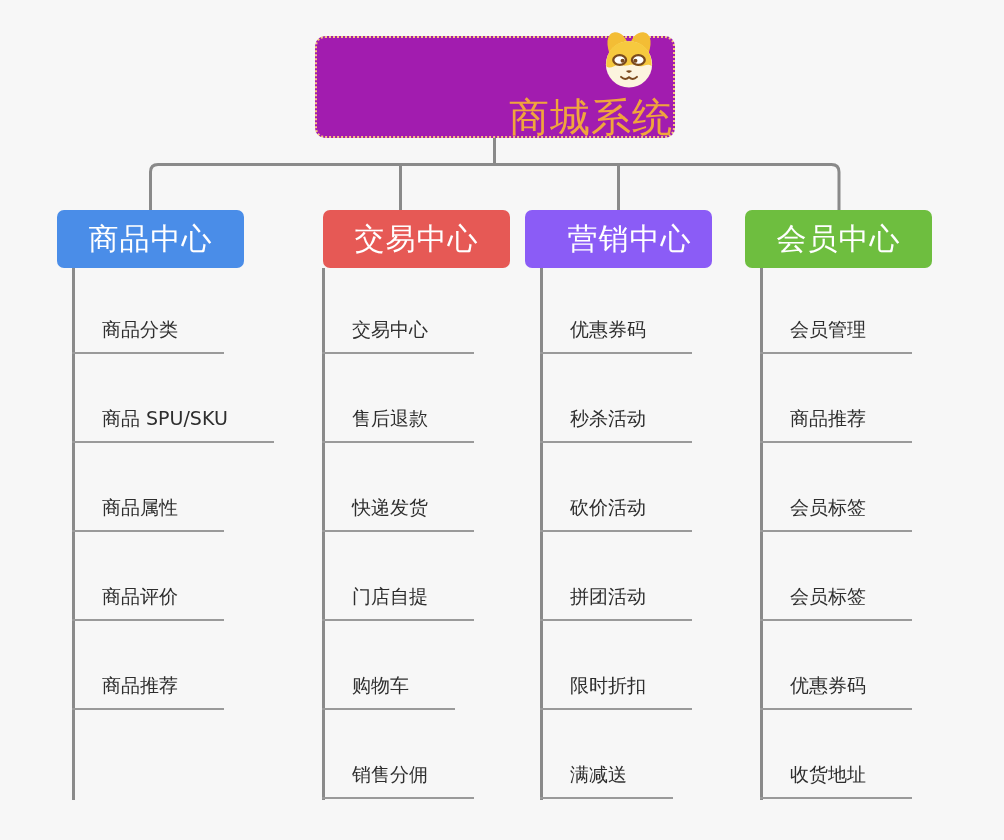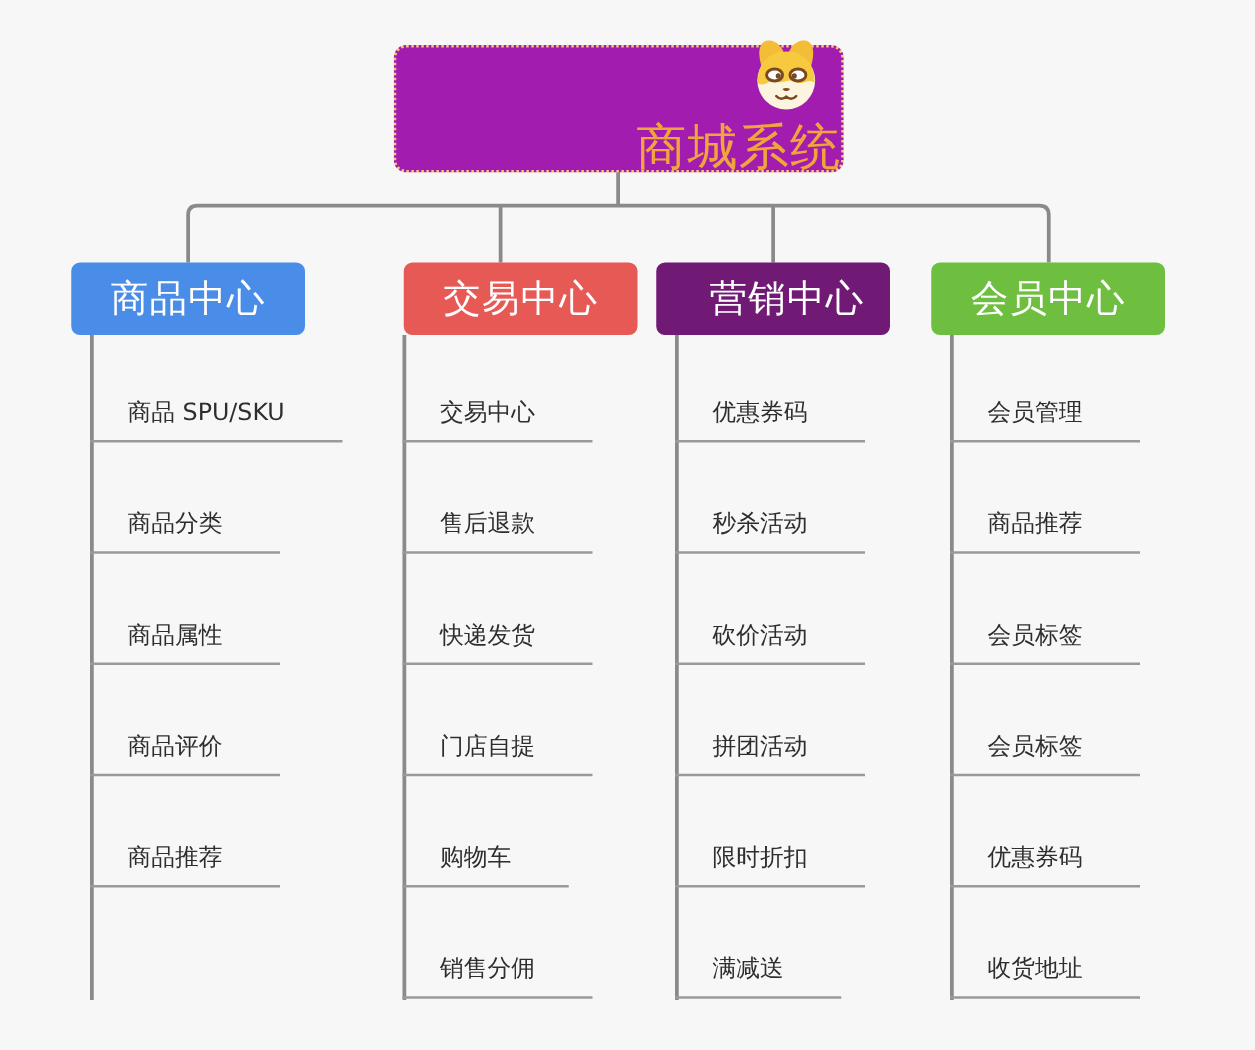--- a/index.html
+++ b/index.html
@@ -135,24 +135,24 @@
       <path d="M27 52 Q31.5 56.5 36 52.5 Q40.5 56.5 45 52" fill="none" stroke="#7a4a1e" stroke-width="2.2" stroke-linecap="round"></path>
     </svg>
     <span class="root-title" style="color: rgb(240, 165, 60);">商城系统</span>
   </div>
 
   <div class="column col-0">
     <div class="branch-node" style="background-color: rgb(74, 141, 232);">商品中心</div>
     <div class="vline" style="background-color: rgb(138, 138, 138);"></div>
     <div class="leaves">
       <div class="leaf-row">
+          <span class="leaf">商品分类</span>
+        </div>
+      <div class="leaf-row">
           <span class="leaf">商品 SPU/SKU</span>
-        </div>
-      <div class="leaf-row">
-          <span class="leaf">商品分类</span>
         </div>
       <div class="leaf-row">
           <span class="leaf">商品属性</span>
         </div>
       <div class="leaf-row">
           <span class="leaf">商品评价</span>
         </div>
       <div class="leaf-row">
           <span class="leaf">商品推荐</span>
         </div>
@@ -178,21 +178,21 @@
       <div class="leaf-row">
           <span class="leaf">购物车</span>
         </div>
       <div class="leaf-row">
           <span class="leaf">销售分佣</span>
         </div>
     </div>
   </div>
 
   <div class="column col-2">
-    <div class="branch-node" style="background-color: #701a75; padding-left: 22px;">营销中心</div>
+    <div class="branch-node" style="background-color: #8b5cf6; padding-left: 22px;">营销中心</div>
     <div class="vline" style="background-color: rgb(138, 138, 138);"></div>
     <div class="leaves">
       <div class="leaf-row">
           <span class="leaf">优惠券码</span>
         </div>
       <div class="leaf-row">
           <span class="leaf">秒杀活动</span>
         </div>
       <div class="leaf-row">
           <span class="leaf">砍价活动</span>

